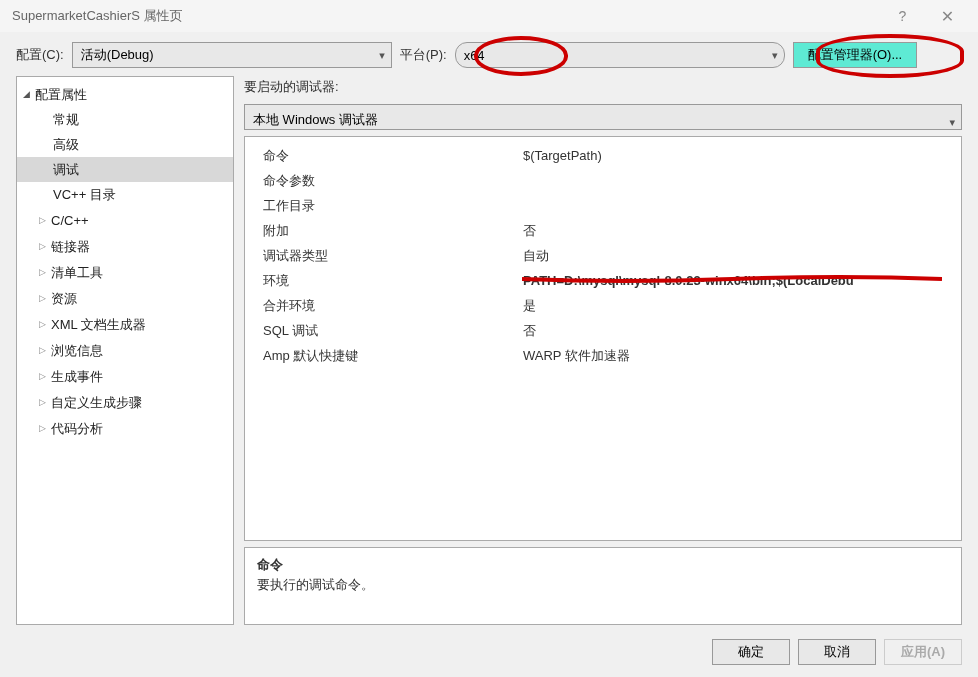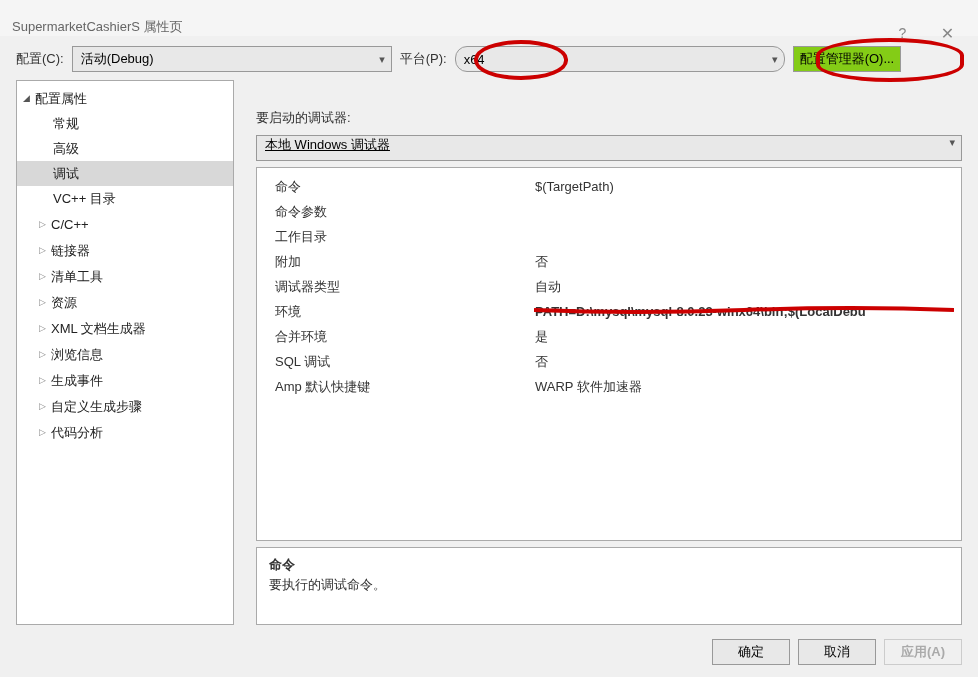--- a/index.html
+++ b/index.html
@@ -1,50 +1,50 @@
 <!DOCTYPE html>
 <html><head>
   <meta charset="utf-8">
   <style>
     * { margin: 0; padding: 0; box-sizing: border-box; font-family: "Microsoft YaHei", "Segoe UI", sans-serif; font-size: 13px; }
     body { background: #f0f0f0; width: 978px; height: 677px; display: flex; flex-direction: column; }
     
-    .titlebar { height: 32px; display: flex; padding: 18px 8px; background: #f5f5f5; color: #666; }
+    .titlebar { height: 32px; display: flex; align-items: center; padding: 0 8px; background: #f5f5f5; color: #666; }
     .titlebar-text { flex: 1; padding-left: 4px; }
     .titlebar-controls { display: flex; gap: 0; }
     .titlebar-btn { width: 45px; height: 30px; display: flex; align-items: center; justify-content: center; color: #888; font-size: 14px; cursor: pointer; }
     .titlebar-btn.close { font-size: 16px; }
     
     .toprow { display: flex; align-items: center; padding: 10px 16px 8px 16px; gap: 8px; position: relative; }
     .toprow-label { color: #333; }
     .dropdown { height: 26px; border: 1px solid #999; background: #e8e8e8; display: flex; align-items: center; padding: 0 8px; position: relative; cursor: default; }
     .dropdown-config { width: 320px; }
     .dropdown-platform { width: 330px; border-radius: 12px; }
     .dropdown::after { content: "▾"; position: absolute; right: 6px; color: #555; font-size: 11px; }
-    .config-mgr-btn { height: 26px; border: 1px solid #999; background: #84cc16; padding: 0 6px; cursor: pointer; display: flex; align-items: center; }
+    .config-mgr-btn { height: 26px; border: 1px solid #999; background: #5eead4; padding: 0 14px; cursor: pointer; display: flex; align-items: center; }
     
     .circle-red { position: absolute; border: 4px solid #c00; border-radius: 50%; pointer-events: none; }
     .circle1 { left: 474px; top: 4px; width: 94px; height: 40px; border-radius: 50% / 48%; }
     .circle2 { left: 816px; top: 2px; width: 148px; height: 44px; border-radius: 50% / 40%; }
     
-    .body-area { flex: 1; display: flex; padding: 0 16px 6px 16px; gap: 22px; }
+    .body-area { flex: 1; display: flex; padding: 0 16px 6px 16px; gap: 10px; }
     
     .tree { width: 218px; border: 1px solid #aaa; background: #fff; overflow: auto; padding: 4px 0; }
     .tree-item { padding: 2px 4px 2px 20px; cursor: pointer; display: flex; align-items: center; position: relative; line-height: 21px; color: #222; }
     .tree-item.root { padding-left: 6px; }
     .tree-item.level1 { padding-left: 36px; }
     .tree-item.level1.expandable { padding-left: 22px; }
     .tree-item.selected { background: #d8d8d8; }
     .tree-arrow { width: 12px; display: inline-block; color: #555; font-size: 10px; }
     .tree-arrow.open::before { content: "◢"; font-size: 9px; }
     .tree-arrow.closed::before { content: "▷"; font-size: 9px; color: #888; }
     
     .right-pane { flex: 1; display: flex; flex-direction: column; gap: 6px; }
-    .debugger-label { color: #333; padding: 2px 0; margin-top: 27px; }
-    .debugger-select { height: 26px; border: 1px solid #999; background: #e8e8e8; display: flex; align-items: flex-start; padding: 0 8px; position: relative; text-decoration: underline; }
+    .debugger-label { color: #333; padding: 2px 0; }
+    .debugger-select { height: 26px; border: 1px solid #999; background: #e8e8e8; display: flex; align-items: flex-end; padding: 0 8px; position: relative; }
     .debugger-select::after { content: "▾"; position: absolute; right: 6px; color: #555; font-size: 11px; }
     
     .grid-area { border: 1px solid #aaa; background: #fff; flex: 1; padding: 6px 0; overflow: hidden; }
     .grid-row { display: flex; padding: 2px 18px; line-height: 21px; }
     .grid-key { width: 260px; color: #333; }
     .grid-val { flex: 1; color: #333; white-space: nowrap; overflow: hidden; }
     .grid-val.bold { font-weight: bold; }
     
     .underline-red { position: absolute; height: 4px; background: transparent; pointer-events: none; }
     .underline-red svg { display: block; }

